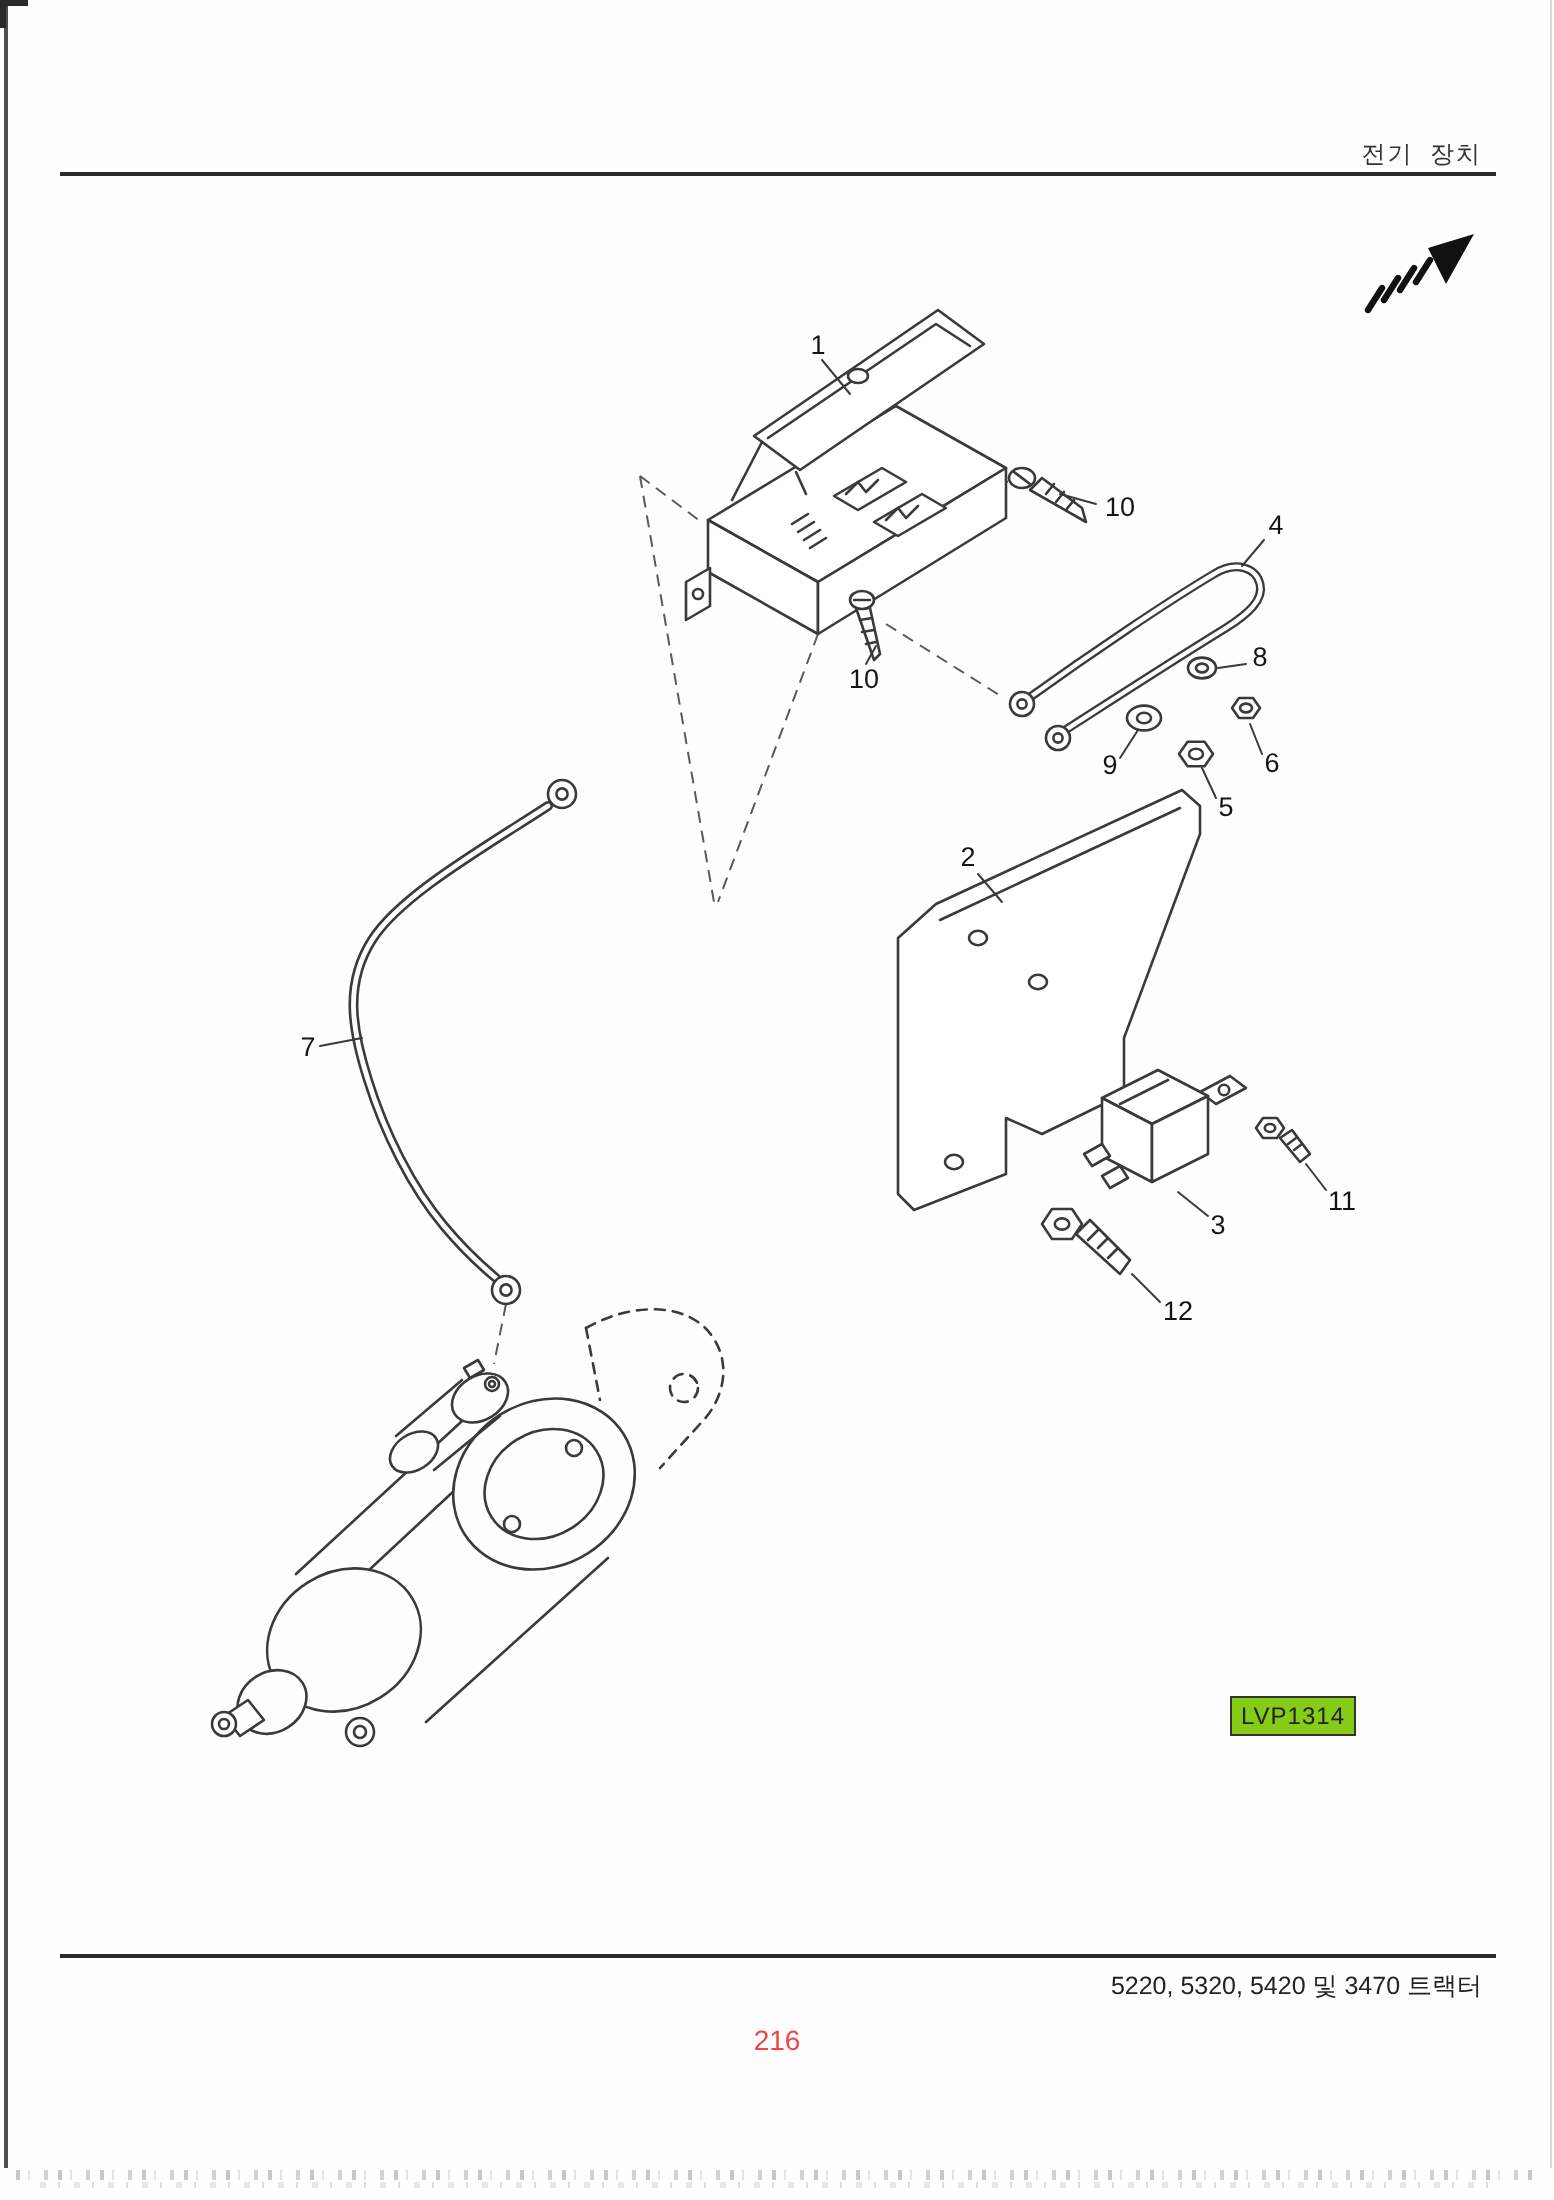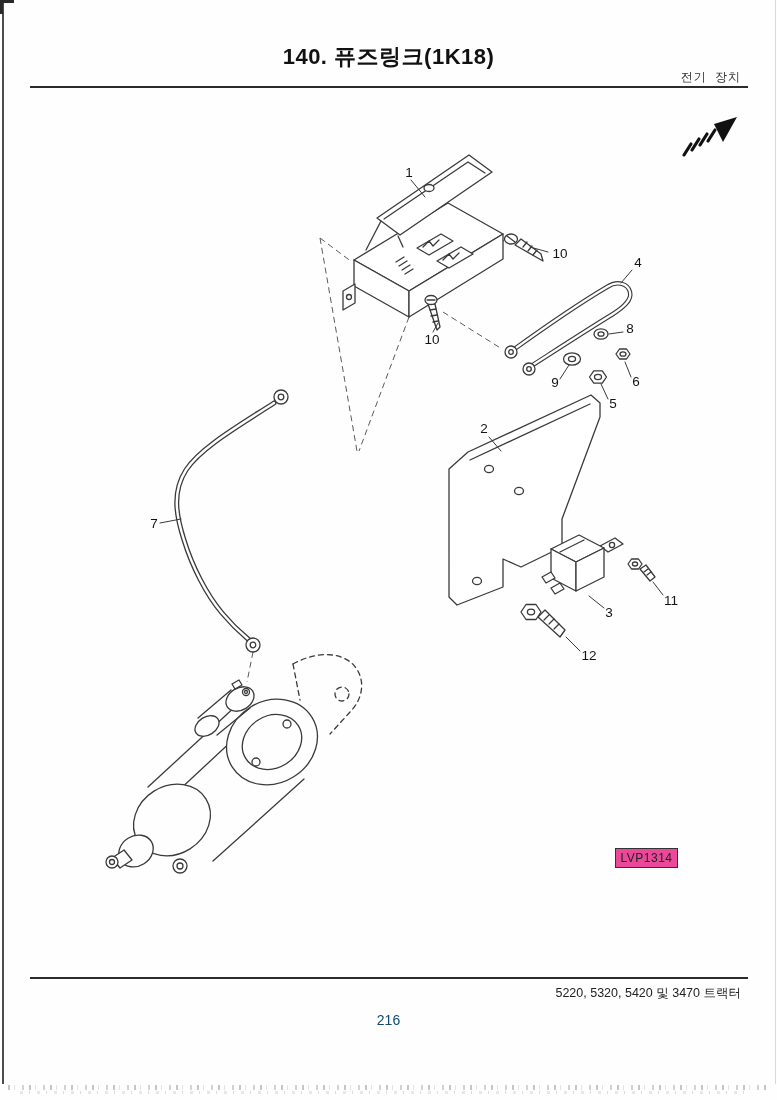--- a/index.html
+++ b/index.html
@@ -32,41 +32,40 @@
     text-align:center; font-size:22px; font-weight:bold; letter-spacing:.5px; color:#111;
   }
   .section-label {
     position:absolute; top:69px; right:36px; font-size:12px; color:#333; letter-spacing:1px;font-family:Liberation Mono, monospace;
   }
   .header-rule { position:absolute; top:86px; left:30px; width:718px; height:2px; background:#2b2b2b; }
   
   .figure-code {
     position:absolute; left:615px; top:848px; width:63px; height:20px;
     border:1.5px solid #333; display:flex; align-items:center; justify-content:center;
-    font-size:12px; letter-spacing:.5px; color:#222; background:#ec4899; box-sizing:border-box;
+    font-size:12px; letter-spacing:.5px; color:#222; background:#84cc16; box-sizing:border-box;
   }
   
   .footer-rule { position:absolute; top:977px; left:30px; width:718px; height:2px; background:#2b2b2b; }
   .models-line { position:absolute; top:985px; right:36px; font-size:12.5px; color:#222; }
-  .page-number { position:absolute; top:1012px; left:0; right:0; text-align:center; font-size:14px; color:#0c4a6e; }
+  .page-number { position:absolute; top:1012px; left:0; right:0; text-align:center; font-size:14px; color:#ef4444; }
   
   svg.diagram { position:absolute; left:0; top:0; width:777px; height:1100px; }
   .co { font-family:"Liberation Sans", sans-serif; font-size:13.5px; fill:#141414; text-anchor:middle; }
 </style>
 </head>
 <body>
 
 <div class="page">
 
   <div class="scan-edge-left"></div>
   <div class="scan-edge-right"></div>
   <div class="scan-corner-h"></div>
   <div class="scan-corner-v"></div>
 
-  <h1 class="title">140. 퓨즈링크(1K18)</h1>
   <div class="section-label">전기 장치</div>
   <div class="header-rule"></div>
 
   <svg class="diagram" viewBox="0 0 777 1100" xmlns="http://www.w3.org/2000/svg">
 
     <g>
       <g stroke="#111" stroke-width="3.2" stroke-linecap="round">
         <line x1="684" y1="155" x2="691" y2="144"></line>
         <line x1="692" y1="150" x2="699" y2="139"></line>
         <line x1="700" y1="145" x2="707" y2="134"></line>

